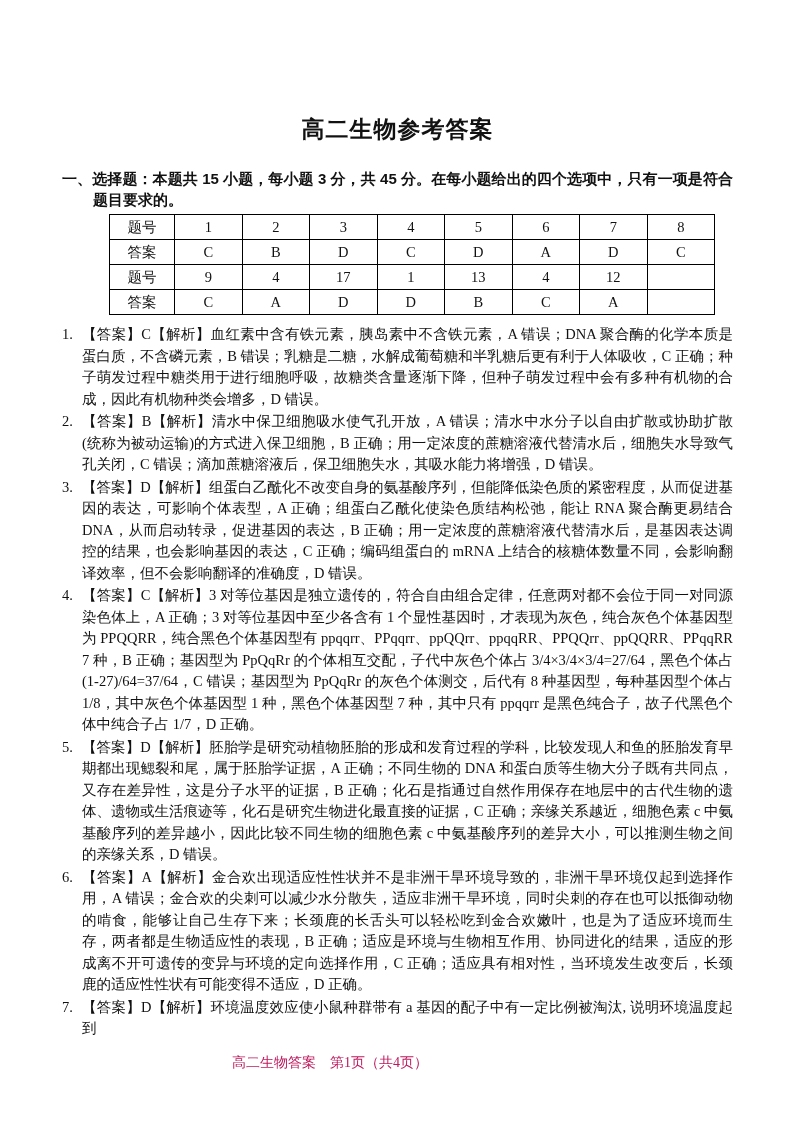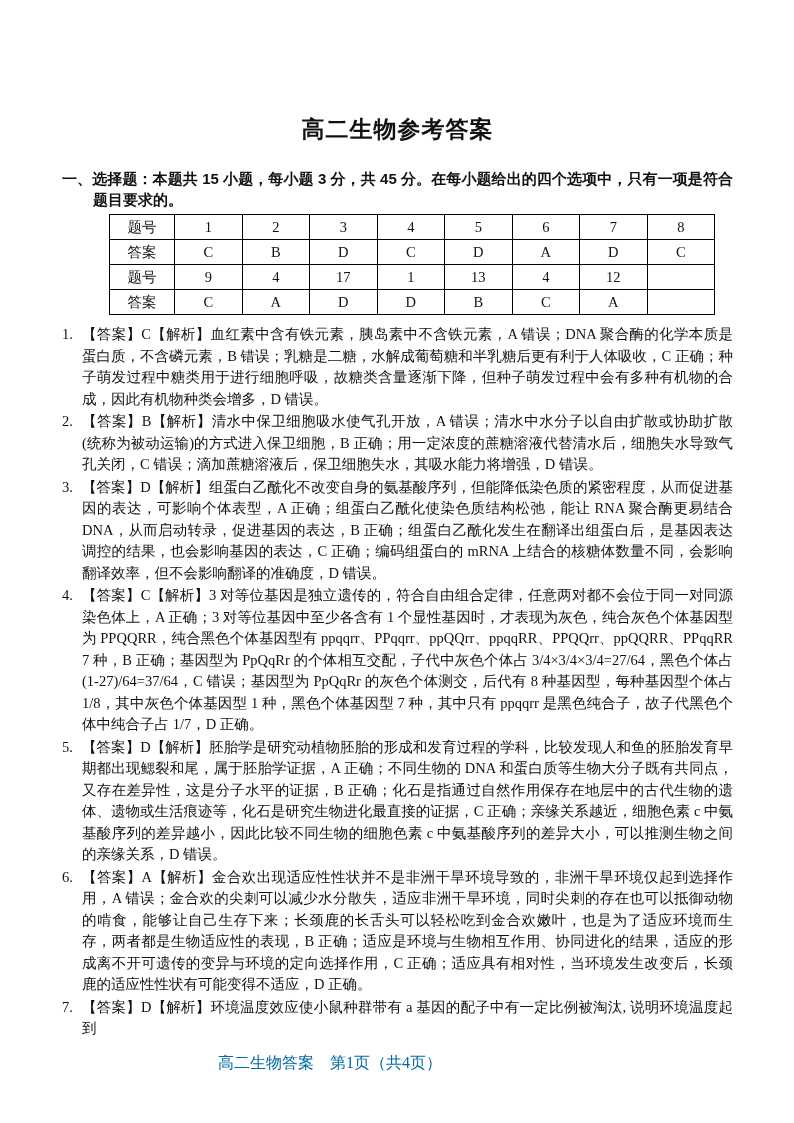--- a/index.html
+++ b/index.html
@@ -69,23 +69,23 @@
     top: 0;
     width: 18px;
     text-align: left;
   }
   .page-footer {
     position: absolute;
     left: 0;
     width: 660px;
     top: 1053px;
     text-align: center;
-    font-size: 16px;
+    font-size: 14px;
     line-height: 20px;
-    color: #0369a1;
+    color: #be185d;
   }
 </style>
 </head>
 <body>
 
 <div class="page">
 
   <h1 class="doc-title">高二生物参考答案</h1>
 
   <p class="section-heading"><span>一、</span><span>选择题：本题共 15 小题，每小题 3 分，共 45 分。在每小题给出的四个选项中，只有一项是符合题目要求的。</span></p>
@@ -140,21 +140,21 @@
   </table>
 
   <div class="explanations">
     <div class="expl-item">
       <span class="expl-num">1.</span><span>【答案】C【解析】血红素中含有铁元素，胰岛素中不含铁元素，A 错误；DNA 聚合酶的化学本质是蛋白质，不含磷元素，B 错误；乳糖是二糖，水解成葡萄糖和半乳糖后更有利于人体吸收，C 正确；种子萌发过程中糖类用于进行细胞呼吸，故糖类含量逐渐下降，但种子萌发过程中会有多种有机物的合成，因此有机物种类会增多，D 错误。</span>
     </div>
     <div class="expl-item">
       <span class="expl-num">2.</span><span>【答案】B【解析】清水中保卫细胞吸水使气孔开放，A 错误；清水中水分子以自由扩散或协助扩散(统称为被动运输)的方式进入保卫细胞，B 正确；用一定浓度的蔗糖溶液代替清水后，细胞失水导致气孔关闭，C 错误；滴加蔗糖溶液后，保卫细胞失水，其吸水能力将增强，D 错误。</span>
     </div>
     <div class="expl-item">
-      <span class="expl-num">3.</span><span>【答案】D【解析】组蛋白乙酰化不改变自身的氨基酸序列，但能降低染色质的紧密程度，从而促进基因的表达，可影响个体表型，A 正确；组蛋白乙酰化使染色质结构松弛，能让 RNA 聚合酶更易结合 DNA，从而启动转录，促进基因的表达，B 正确；组蛋白乙酰化发生在翻译出组蛋白后，是基因表达调控的结果，也会影响基因的表达，C 正确；编码组蛋白的 mRNA 上结合的核糖体数量不同，会影响翻译效率，但不会影响翻译的准确度，D 错误。</span>
+      <span class="expl-num">3.</span><span>【答案】D【解析】组蛋白乙酰化不改变自身的氨基酸序列，但能降低染色质的紧密程度，从而促进基因的表达，可影响个体表型，A 正确；组蛋白乙酰化使染色质结构松弛，能让 RNA 聚合酶更易结合 DNA，从而启动转录，促进基因的表达，B 正确；用一定浓度的蔗糖溶液代替清水后，是基因表达调控的结果，也会影响基因的表达，C 正确；编码组蛋白的 mRNA 上结合的核糖体数量不同，会影响翻译效率，但不会影响翻译的准确度，D 错误。</span>
     </div>
     <div class="expl-item">
       <span class="expl-num">4.</span><span>【答案】C【解析】3 对等位基因是独立遗传的，符合自由组合定律，任意两对都不会位于同一对同源染色体上，A 正确；3 对等位基因中至少各含有 1 个显性基因时，才表现为灰色，纯合灰色个体基因型为 PPQQRR，纯合黑色个体基因型有 ppqqrr、PPqqrr、ppQQrr、ppqqRR、PPQQrr、ppQQRR、PPqqRR 7 种，B 正确；基因型为 PpQqRr 的个体相互交配，子代中灰色个体占 3/4×3/4×3/4=27/64，黑色个体占 (1-27)/64=37/64，C 错误；基因型为 PpQqRr 的灰色个体测交，后代有 8 种基因型，每种基因型个体占 1/8，其中灰色个体基因型 1 种，黑色个体基因型 7 种，其中只有 ppqqrr 是黑色纯合子，故子代黑色个体中纯合子占 1/7，D 正确。</span>
     </div>
     <div class="expl-item">
       <span class="expl-num">5.</span><span>【答案】D【解析】胚胎学是研究动植物胚胎的形成和发育过程的学科，比较发现人和鱼的胚胎发育早期都出现鳃裂和尾，属于胚胎学证据，A 正确；不同生物的 DNA 和蛋白质等生物大分子既有共同点，又存在差异性，这是分子水平的证据，B 正确；化石是指通过自然作用保存在地层中的古代生物的遗体、遗物或生活痕迹等，化石是研究生物进化最直接的证据，C 正确；亲缘关系越近，细胞色素 c 中氨基酸序列的差异越小，因此比较不同生物的细胞色素 c 中氨基酸序列的差异大小，可以推测生物之间的亲缘关系，D 错误。</span>
     </div>
     <div class="expl-item">
       <span class="expl-num">6.</span><span>【答案】A【解析】金合欢出现适应性性状并不是非洲干旱环境导致的，非洲干旱环境仅起到选择作用，A 错误；金合欢的尖刺可以减少水分散失，适应非洲干旱环境，同时尖刺的存在也可以抵御动物的啃食，能够让自己生存下来；长颈鹿的长舌头可以轻松吃到金合欢嫩叶，也是为了适应环境而生存，两者都是生物适应性的表现，B 正确；适应是环境与生物相互作用、协同进化的结果，适应的形成离不开可遗传的变异与环境的定向选择作用，C 正确；适应具有相对性，当环境发生改变后，长颈鹿的适应性性状有可能变得不适应，D 正确。</span>
     </div>

